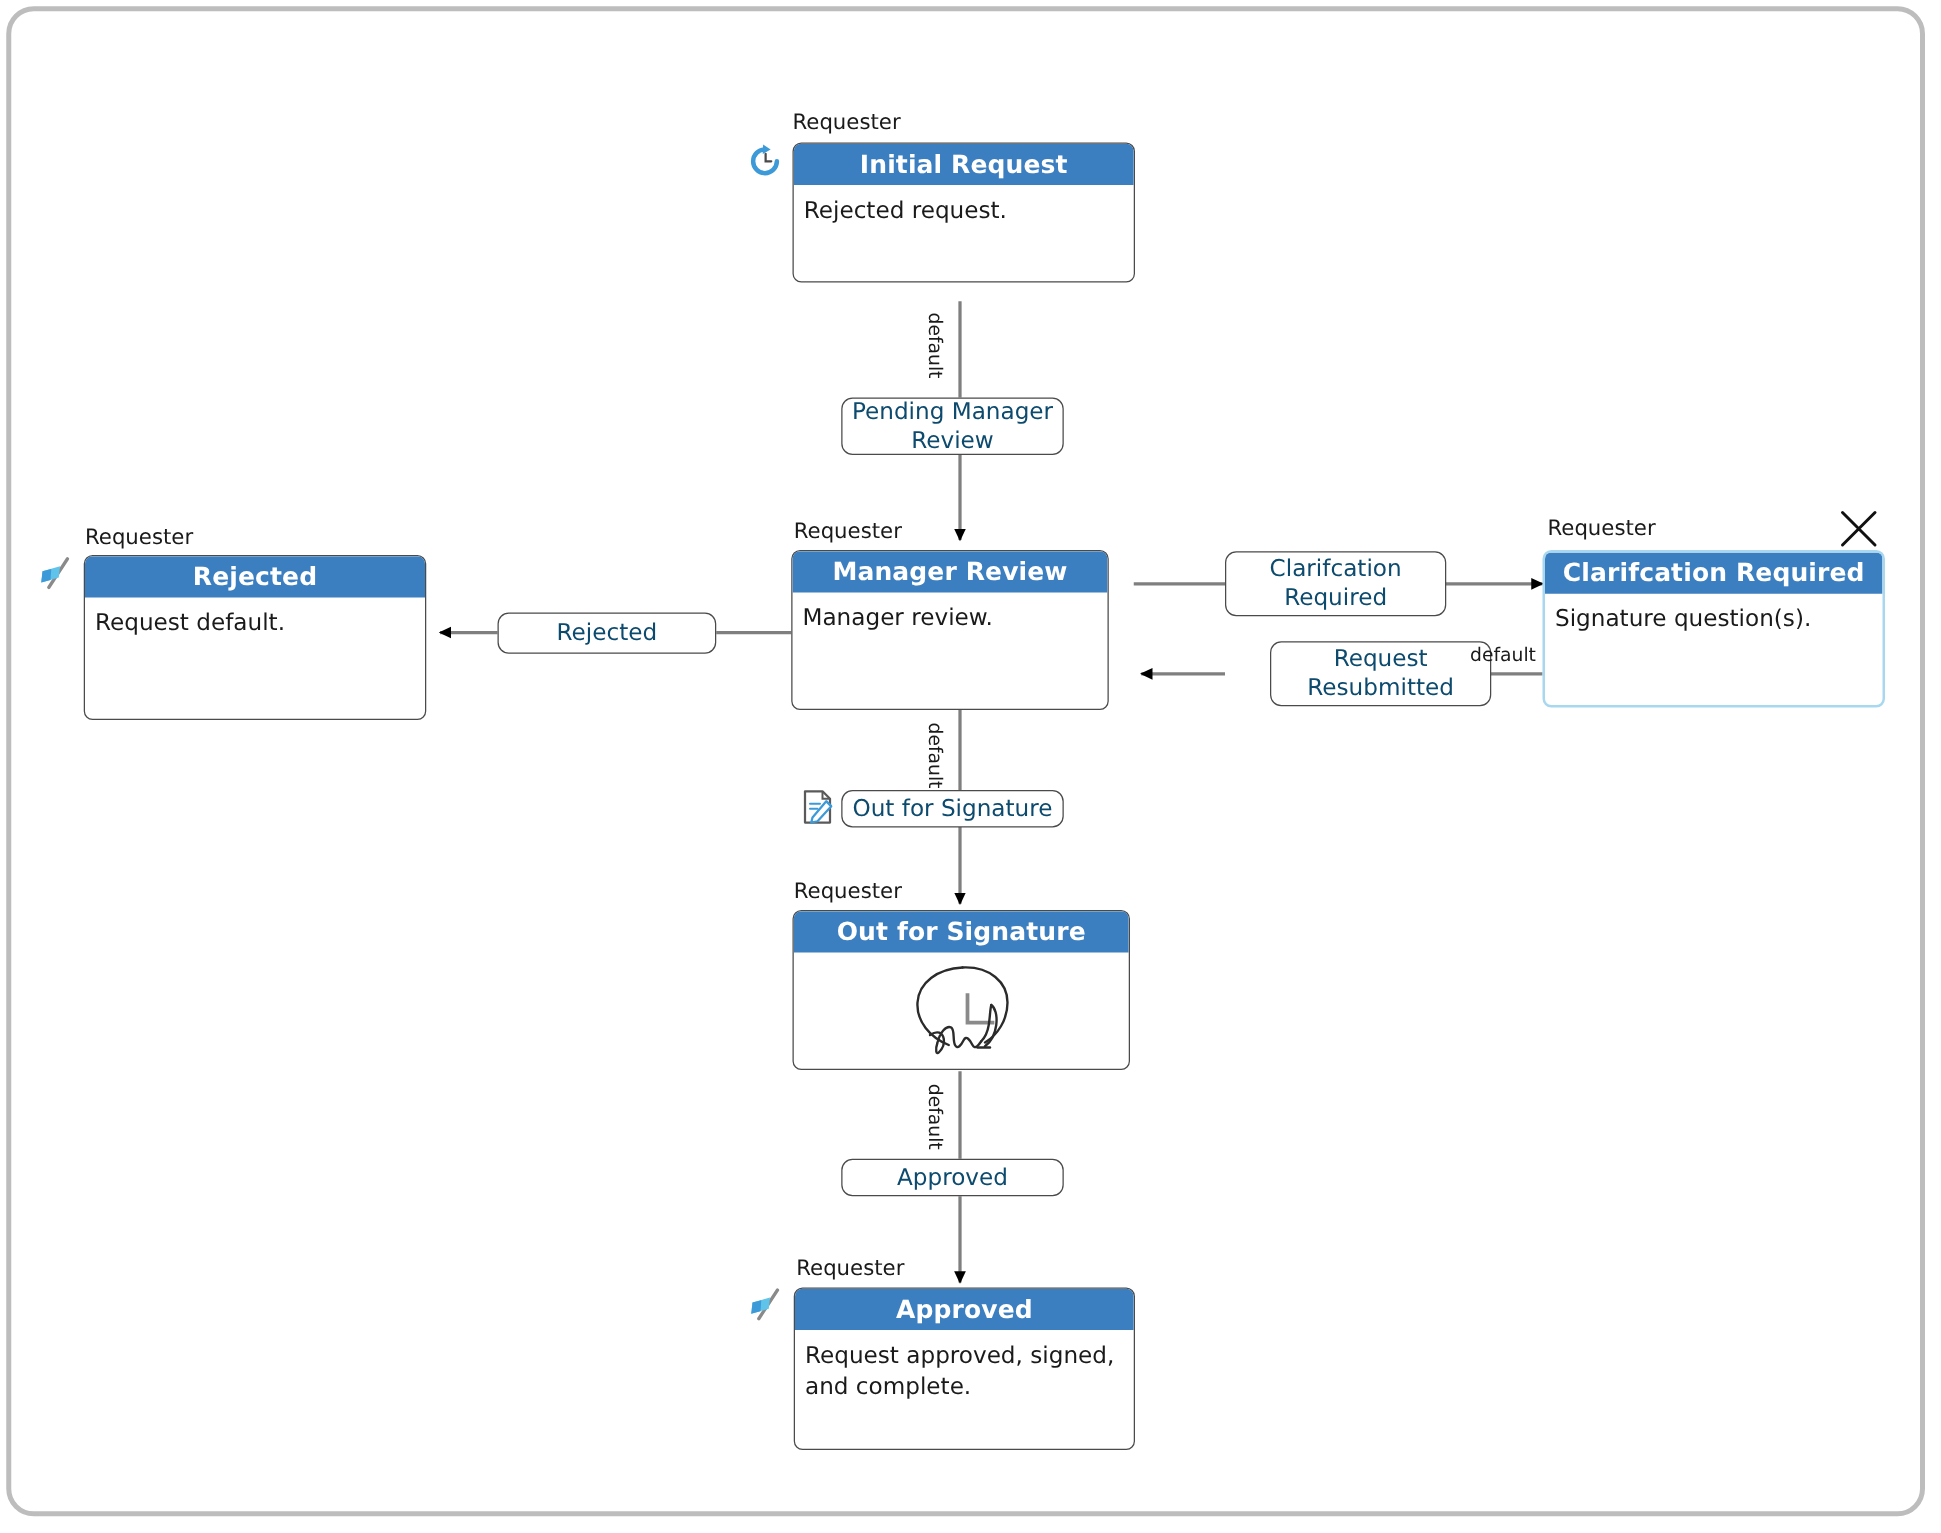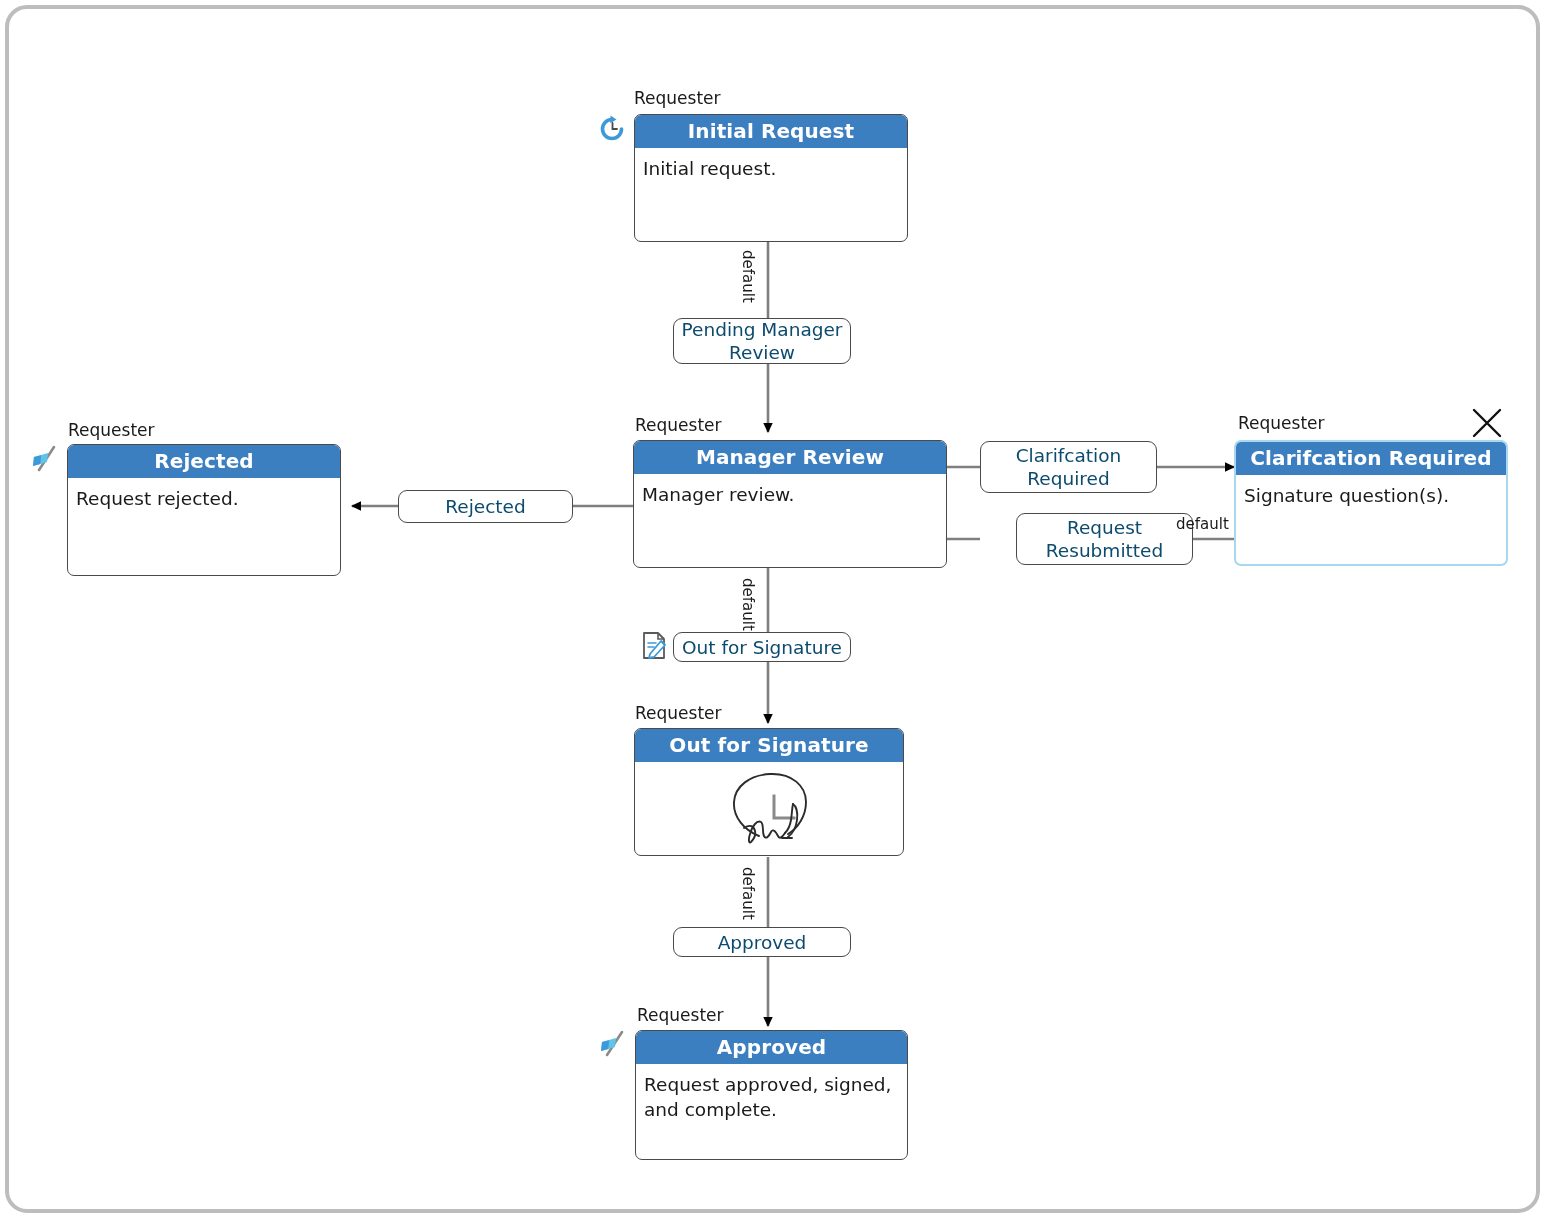--- a/index.html
+++ b/index.html
@@ -170,51 +170,51 @@
   <div class="lane-label" style="left:634px; top:88px;">Requester</div>
 
   <span class="icon" style="left:597px; top:114px;">
     <svg width="30" height="30" viewBox="0 0 30 30" xmlns="http://www.w3.org/2000/svg">
       <path d="M15 5.5 A9.5 9.5 0 1 0 24.5 15" stroke="#3c9ad8" stroke-width="3.6" fill="none" stroke-linecap="round"></path>
       <path d="M13.5 1.5 L19.5 5.6 L13.2 9.2 Z" fill="#3c9ad8"></path>
       <path d="M15.5 9 L15.5 15 L20 15" stroke="#4a4a4a" stroke-width="1.8" fill="none" stroke-linecap="round"></path>
     </svg>
   </span>
 
-  <div class="node" style="left:634px; top:114px; width:274px; height:128px;">
+  <div class="node" style="left:634px; top:114px; width:274px; height:112px;">
     <div class="node-header">Initial Request</div>
-    <div class="node-body">Initial request.</div>
+    <div class="node-body">Rejected request.</div>
   </div>
 
   <div class="guard-vert" style="left:757px; top:250px;">default</div>
 
   <div class="pill" style="left:673px; top:318px; width:178px; height:46px;">
     <span>Pending Manager Review</span>
   </div>
 
   <div class="lane-label" style="left:635px; top:415px;">Requester</div>
 
-  <div class="node" style="left:633px; top:440px; width:314px; height:128px;">
+  <div class="node" style="left:633px; top:440px; width:254px; height:128px;">
     <div class="node-header">Manager Review</div>
     <div class="node-body">Manager review.</div>
   </div>
 
   <div class="lane-label" style="left:68px; top:420px;">Requester</div>
 
   <span class="icon" style="left:28px; top:443px;">
     <svg width="38" height="38" viewBox="0 0 38 38" xmlns="http://www.w3.org/2000/svg">
       <path d="M26 4 L11 27" stroke="#8a8a8a" stroke-width="2.6" fill="none" stroke-linecap="round"></path>
       <path d="M6 14 L20 10 L19 19 L5 23 Z" fill="#5fc3ea"></path>
       <path d="M6 14 L13 12.2 L12.4 21 L5 23 Z" fill="#3c9ad8"></path>
     </svg>
   </span>
 
   <div class="node" style="left:67px; top:444px; width:274px; height:132px;">
     <div class="node-header">Rejected</div>
-    <div class="node-body">Request rejected.</div>
+    <div class="node-body">Request default.</div>
   </div>
 
   <div class="pill" style="left:398px; top:490px; width:175px; height:33px;">
     <span>Rejected</span>
   </div>
 
   <div class="pill" style="left:980px; top:441px; width:177px; height:52px;">
     <span>Clarifcation Required</span>
   </div>
 

